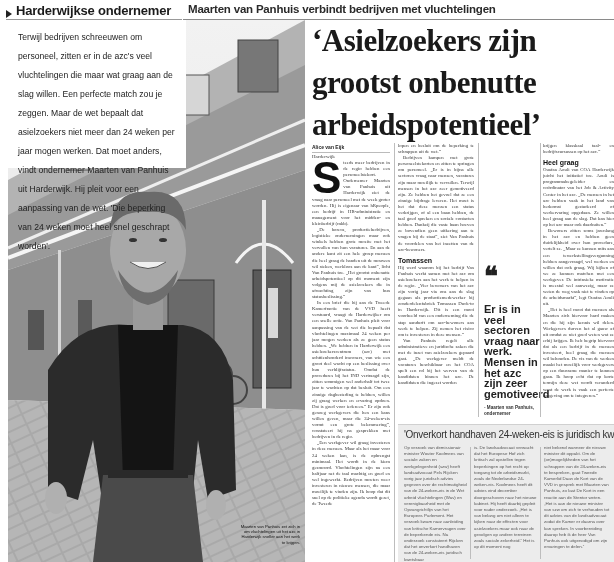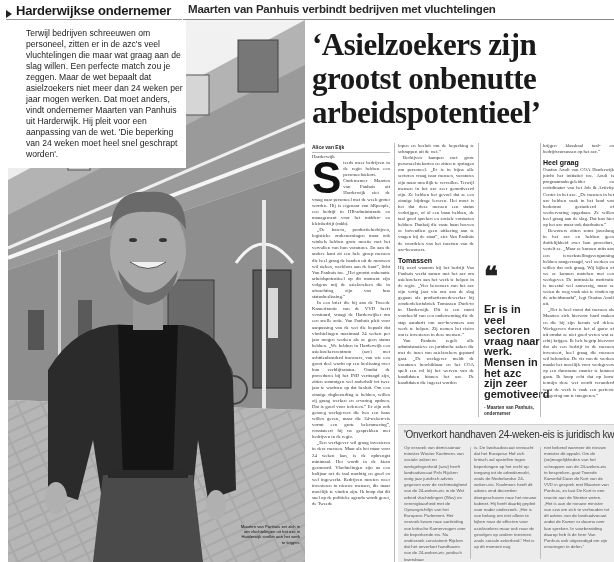--- a/index.html
+++ b/index.html
@@ -15,25 +15,25 @@
   
   .section-head { position: absolute; left: 188px; top: 3px; font-family: "Liberation Sans", sans-serif; font-weight: 700; font-size: 11.5px; color: #2a2a2a; letter-spacing: -0.2px; text-align: center; }
   .section-rule { position: absolute; left: 183px; top: 19px; width: 431px; height: 1px; background: #8a8a8a; }
 
   
   .photo { position: absolute; left: 8px; top: 20px; width: 297px; height: 542px; overflow: hidden; background: #d8d8d8; }
   .photo svg { display: block; }
   .photo-caption { position: absolute; left: 238px; top: 524px; width: 62px; font-family: "Liberation Sans", sans-serif; font-size: 4.2px; line-height: 5.2px; color: #111; text-align: right; }
 
   
-  .intro { position: absolute; left: 20px; top: 20px; width: 172px; font-family: "Liberation Sans", sans-serif; font-size: 8.6px; line-height: 11px; color: #222; padding: 8px 6px 0 6px; }
+  .intro { position: absolute; left: 12px; top: 20px; width: 172px; font-family: "Liberation Sans", sans-serif; font-size: 8.6px; line-height: 19px; color: #222; padding: 8px 6px 0 6px; }
   .intro-bg { position: absolute; left: 8px; top: 20px; width: 178px; height: 148px; background: #ffffff; }
 
   
-  .headline { position: absolute; left: 312px; top: 28px; width: 300px; font-family: "Liberation Serif", serif; font-size: 31px; line-height: 34px; color: #1a1a1a; letter-spacing: -0.5px; }
+  .headline { position: absolute; left: 312px; top: 20px; width: 300px; font-family: "Liberation Serif", serif; font-size: 31px; line-height: 42px; color: #1a1a1a; letter-spacing: -0.5px; }
 
   
   .byline { position: absolute; left: 312px; top: 144px; width: 78px; }
   .byline-name { font-family: "Liberation Sans", sans-serif; font-weight: 700; font-size: 5px; color: #222; }
   .byline-place { font-size: 5px; color: #333; border-top: 1px solid #bbb; margin-top: 2px; padding-top: 1px; }
 
   .col { position: absolute; font-size: 4.8px; line-height: 6.1px; color: #333; text-align: justify; overflow: hidden; }
   .col p { text-indent: 5px; }
   .col p.noind { text-indent: 0; }
   .col h4 { font-family: "Liberation Sans", sans-serif; font-weight: 700; font-size: 7px; line-height: 9px; color: #111; margin-top: 3px; }

